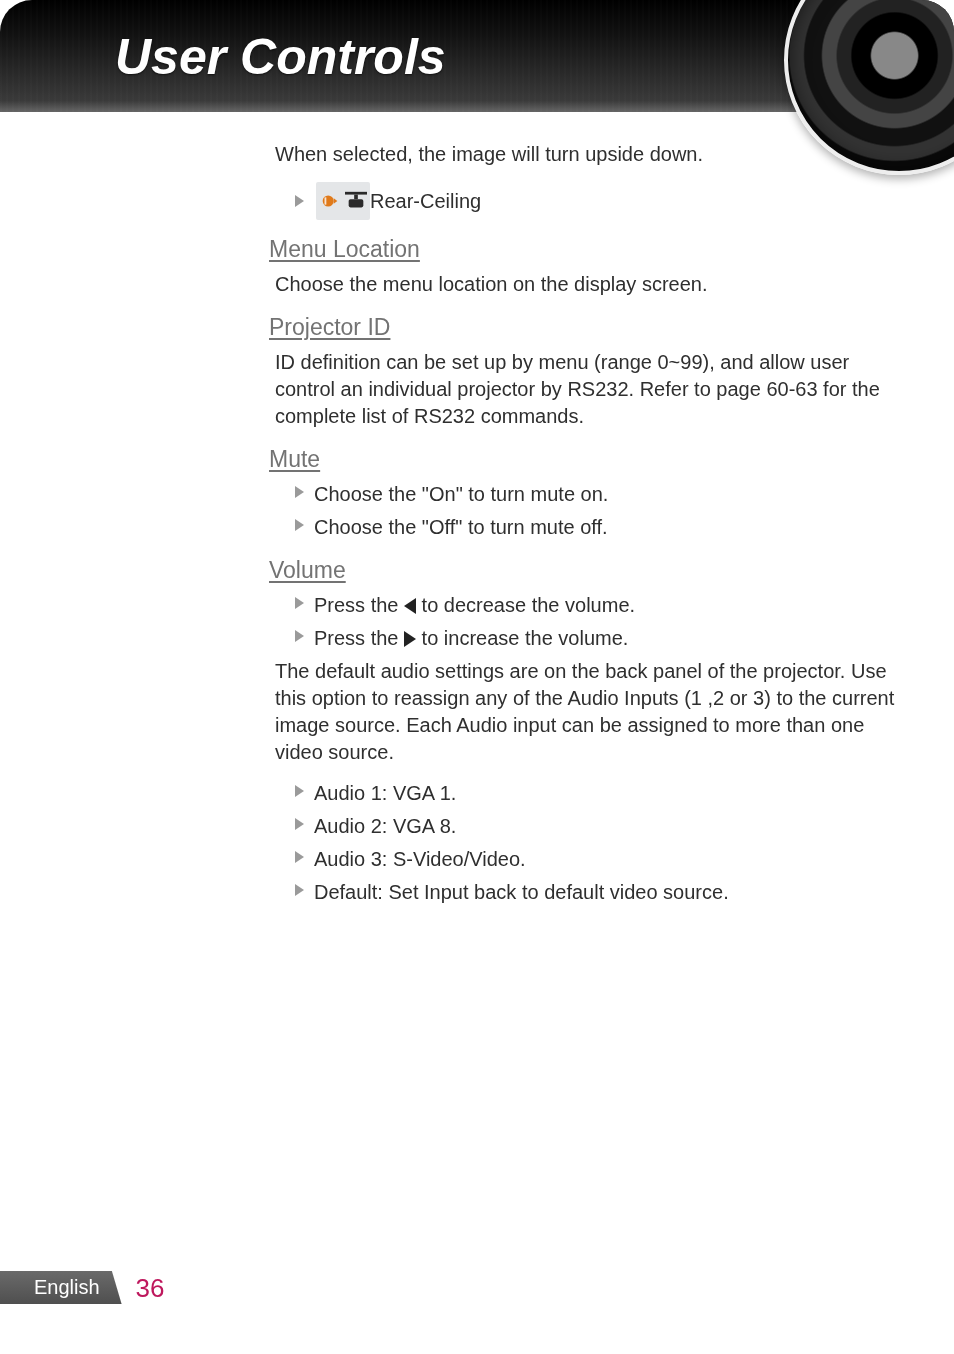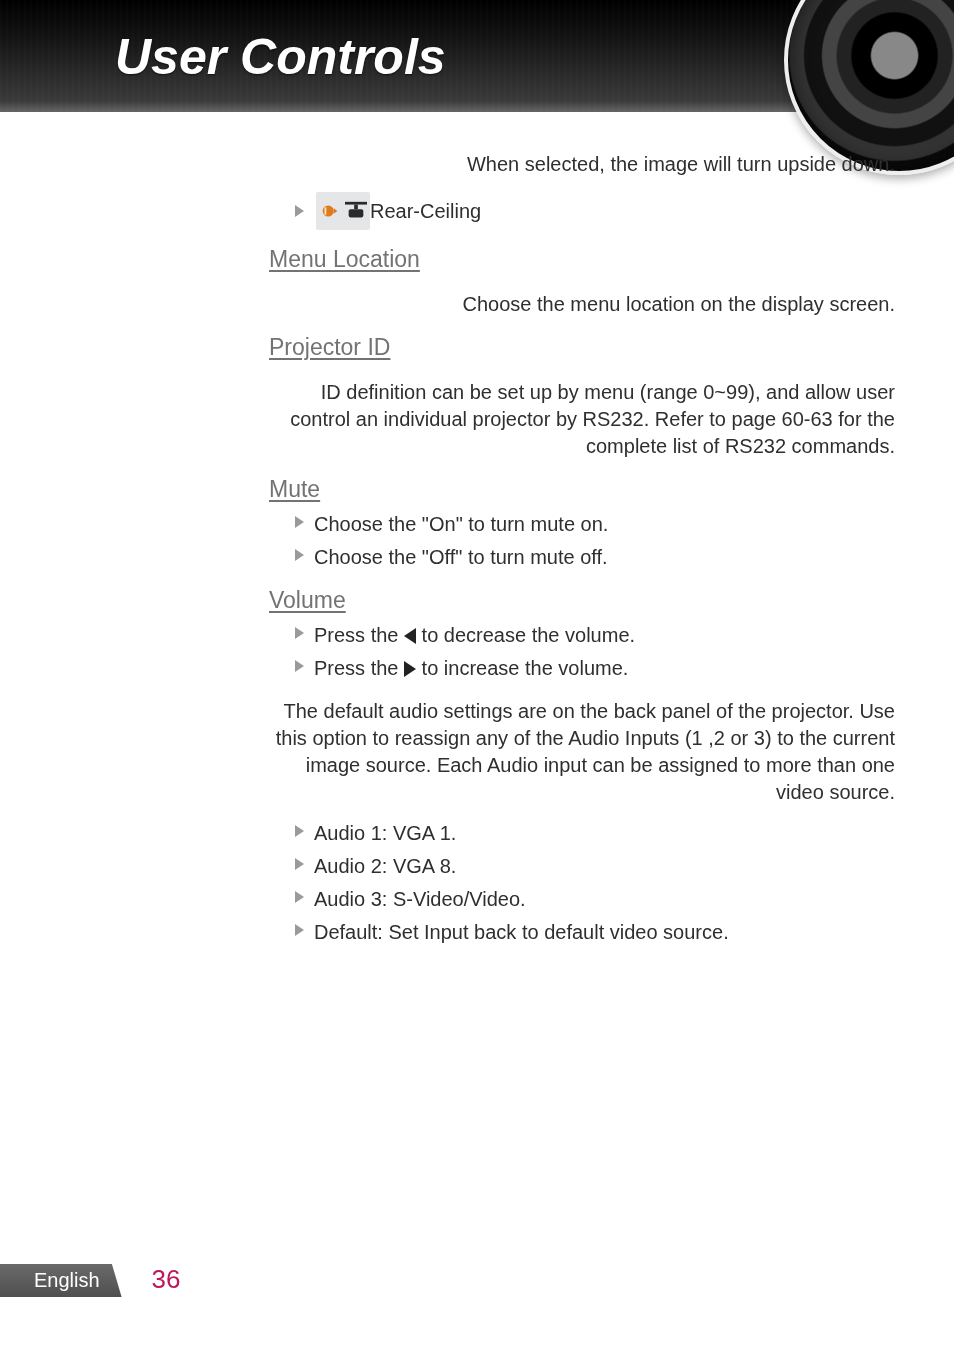--- a/index.html
+++ b/index.html
@@ -1,17 +1,17 @@
 <!DOCTYPE html>
 <html><head>
 <meta charset="utf-8">
 <style>
   * { box-sizing: border-box; margin: 0; padding: 0; }
   html, body { width: 954px; height: 1354px; font-family: Arial, Helvetica, sans-serif; background: #fff; }
-  .page { position: relative; width: 954px; height: 1354px; overflow: hidden; }
+  .page { position: relative; width: 954px; height: 1354px; overflow: hidden; border-radius: 32px; }
 
   
   .header {
     position: relative;
     height: 112px;
     background: linear-gradient(to bottom, #000 0%, #111 30%, #222 55%, #3a3a3a 90%, #666 100%);
   }
   .header-stripes {
     position: absolute; inset: 0;
     background: repeating-linear-gradient(to right, rgba(255,255,255,0.02) 0 2px, rgba(0,0,0,0) 2px 6px);
@@ -24,41 +24,41 @@
   }
   .lens {
     position: absolute; right: -60px; top: -55px; width: 230px; height: 230px; border-radius: 50%;
     background: radial-gradient(circle at 48% 48%, #888 0 14%, #000 15% 26%, #222 27% 35%, #444 36% 44%, #111 45% 55%, #333 56% 64%, #0a0a0a 65% 78%, #444 79% 84%, #fff 85% 100%);
     border: 4px solid #eee;
     box-shadow: inset 0 0 20px rgba(0,0,0,.6), 0 4px 10px rgba(0,0,0,.3);
   }
 
   
   .content { position: absolute; left: 275px; top: 135px; width: 620px; color: #2f2f2f; font-size: 20px; line-height: 1.35; }
-  .content p { margin: 16px 0 14px; text-align: right; }
+  .content p { margin: 6px 0 14px; }
   .sec-heading { font-size: 23px; text-decoration: underline; text-underline-offset: 3px; margin-top: 14px; margin-bottom: 6px; margin-left: -6px; color: #737373; }
   .list { margin-left: 20px; }
   .li { display: flex; align-items: flex-start; margin: 6px 0; }
   .li .arw { flex: 0 0 auto; margin-right: 10px; margin-top: 5px; }
   .li .txt { flex: 1; }
   .mode-row { display: flex; align-items: center; margin: 10px 0 6px 20px; }
   .mode-row .arw { margin-right: 12px; }
   .mode-icon {
     width: 54px; height: 38px; background: #e4e6e8; display: flex; align-items: center; justify-content: center; gap: 4px;
     border-radius: 2px;
   }
   .mode-label { font-size: 20px; }
 
   .arw { width: 0; height: 0; border-top: 6px solid transparent; border-bottom: 6px solid transparent; border-left: 9px solid #9a9a9a; display:inline-block; }
   .arw-solid { width:0; height:0; border-top:8px solid transparent; border-bottom:8px solid transparent; display:inline-block; vertical-align:-2px; }
   .arw-solid.left { border-right:12px solid #222; }
   .arw-solid.right { border-left:12px solid #222; }
 
   
-  .footer { position: absolute; left: 0; bottom: 50px; height: 40px; display: flex; align-items: flex-start; gap: 16px; }
+  .footer { position: absolute; left: 0; bottom: 50px; height: 40px; display: flex; align-items: flex-end; }
   .lang-tab {
     background: linear-gradient(to bottom, #6a6a6a, #4f4f4f);
     color: #fff; font-size: 20px; padding: 5px 22px 5px 34px;
     clip-path: polygon(0 0, 92% 0, 100% 100%, 0 100%);
   }
   .page-num { font-size: 26px; color: #be185d; margin-left: 14px; }
 </style>
 </head>
 <body>
 

